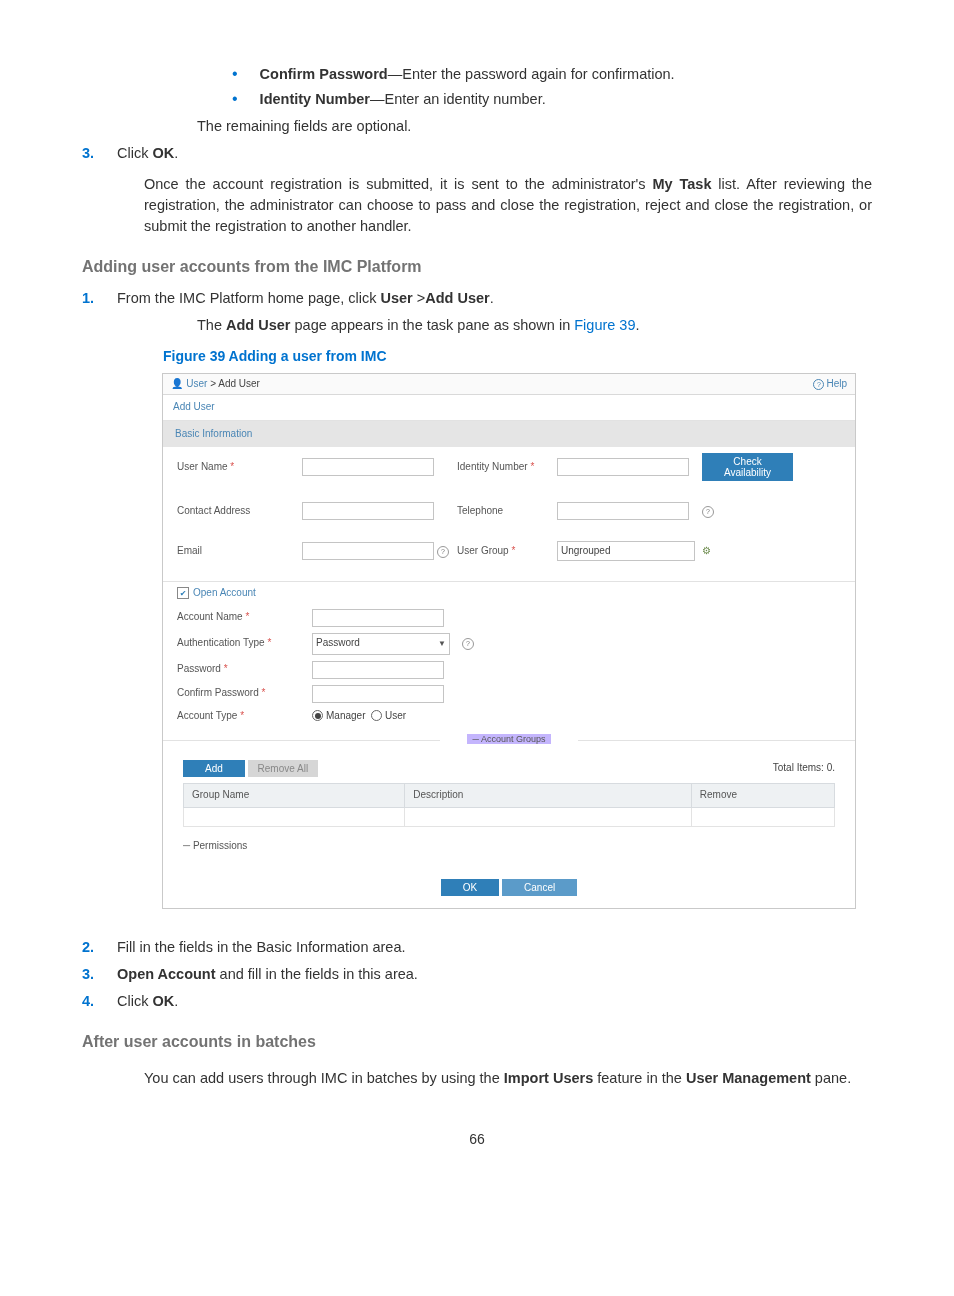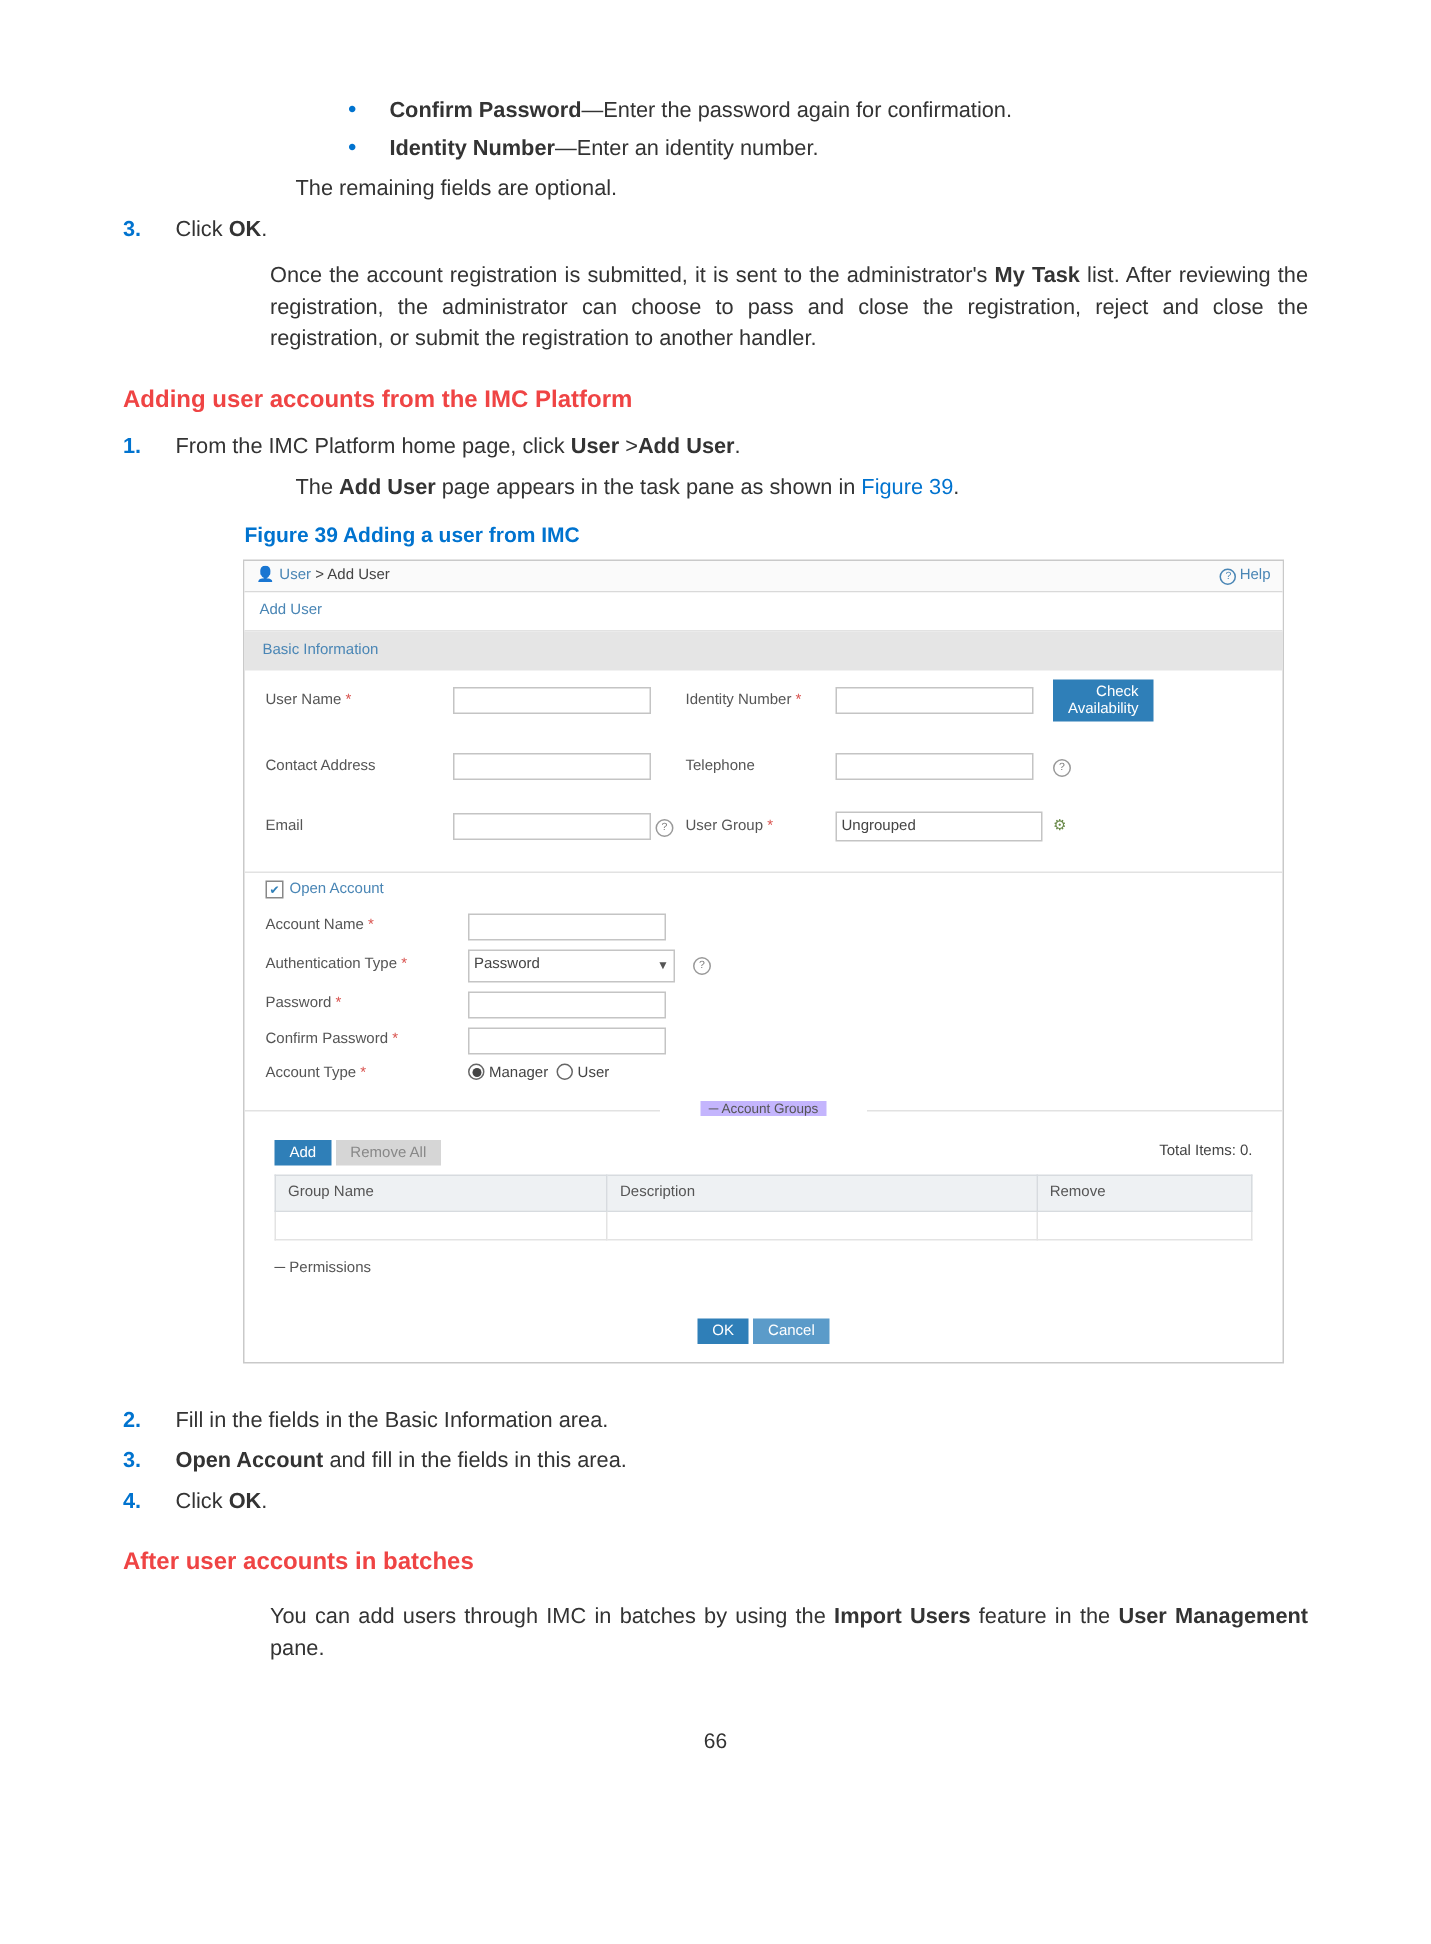--- a/index.html
+++ b/index.html
@@ -5,21 +5,21 @@
   body {
     font-family: Arial, Helvetica, sans-serif;
     font-size: 14.5px;
     color: #333;
     margin: 0;
     padding: 60px 82px 80px 82px;
     width: 954px;
     box-sizing: border-box;
     line-height: 1.45;
   }
-  .indent-main { margin-left: 98px; }
+  .indent-main { margin-left: 62px; }
   .indent-step { margin-left: 80px; }
   .indent-step-body { margin-left: 115px; }
   .indent-bullet { margin-left: 150px; }
   .bullet-row {
     display: flex;
     align-items: flex-start;
     margin: 4px 0;
   }
   .bullet-dot {
     color: #0073cf;
@@ -32,21 +32,21 @@
     display: flex;
     margin: 6px 0;
   }
   .step-num {
     color: #0073cf;
     font-weight: 700;
     width: 35px;
     flex-shrink: 0;
   }
   .h2 {
-    color: #ef4444;
+    color: #737373;
     font-weight: 700;
     font-size: 16px;
     margin: 18px 0 10px 0;
   }
   .fig-caption {
     color: #0073cf;
     font-weight: 700;
     font-size: 14px;
     margin: 10px 0 6px 81px;
   }
@@ -113,21 +113,21 @@
     padding:1px 3px;
     display:flex;align-items:center;justify-content:space-between;
   }
   .caret { font-size:8px; color:#555;}
   .q-icon {
     display:inline-block;border:1px solid #999;border-radius:50%;
     width:10px;height:10px;line-height:10px;text-align:center;font-size:7px;
     color:#777;
   }
   .btn-blue {
-    background:#2f7fb8;color:#fff;border:none;padding:3px 10px;font-size:10px;text-align:right;
+    background:#2f7fb8;color:#fff;border:none;padding:3px 22px;font-size:10px;
   }
   .btn-grey {
     background:#d6d6d6;color:#888;border:none;padding:3px 10px;font-size:10px;
   }
   .ss-check-row { padding: 4px 14px; display:flex;align-items:center;gap:4px;}
   .ss-check {
     width:10px;height:10px;border:1px solid #888;background:#fff;
     display:inline-flex;align-items:center;justify-content:center;font-size:8px;color:#2f7fb8;
   }
   .ss-small-grid {

